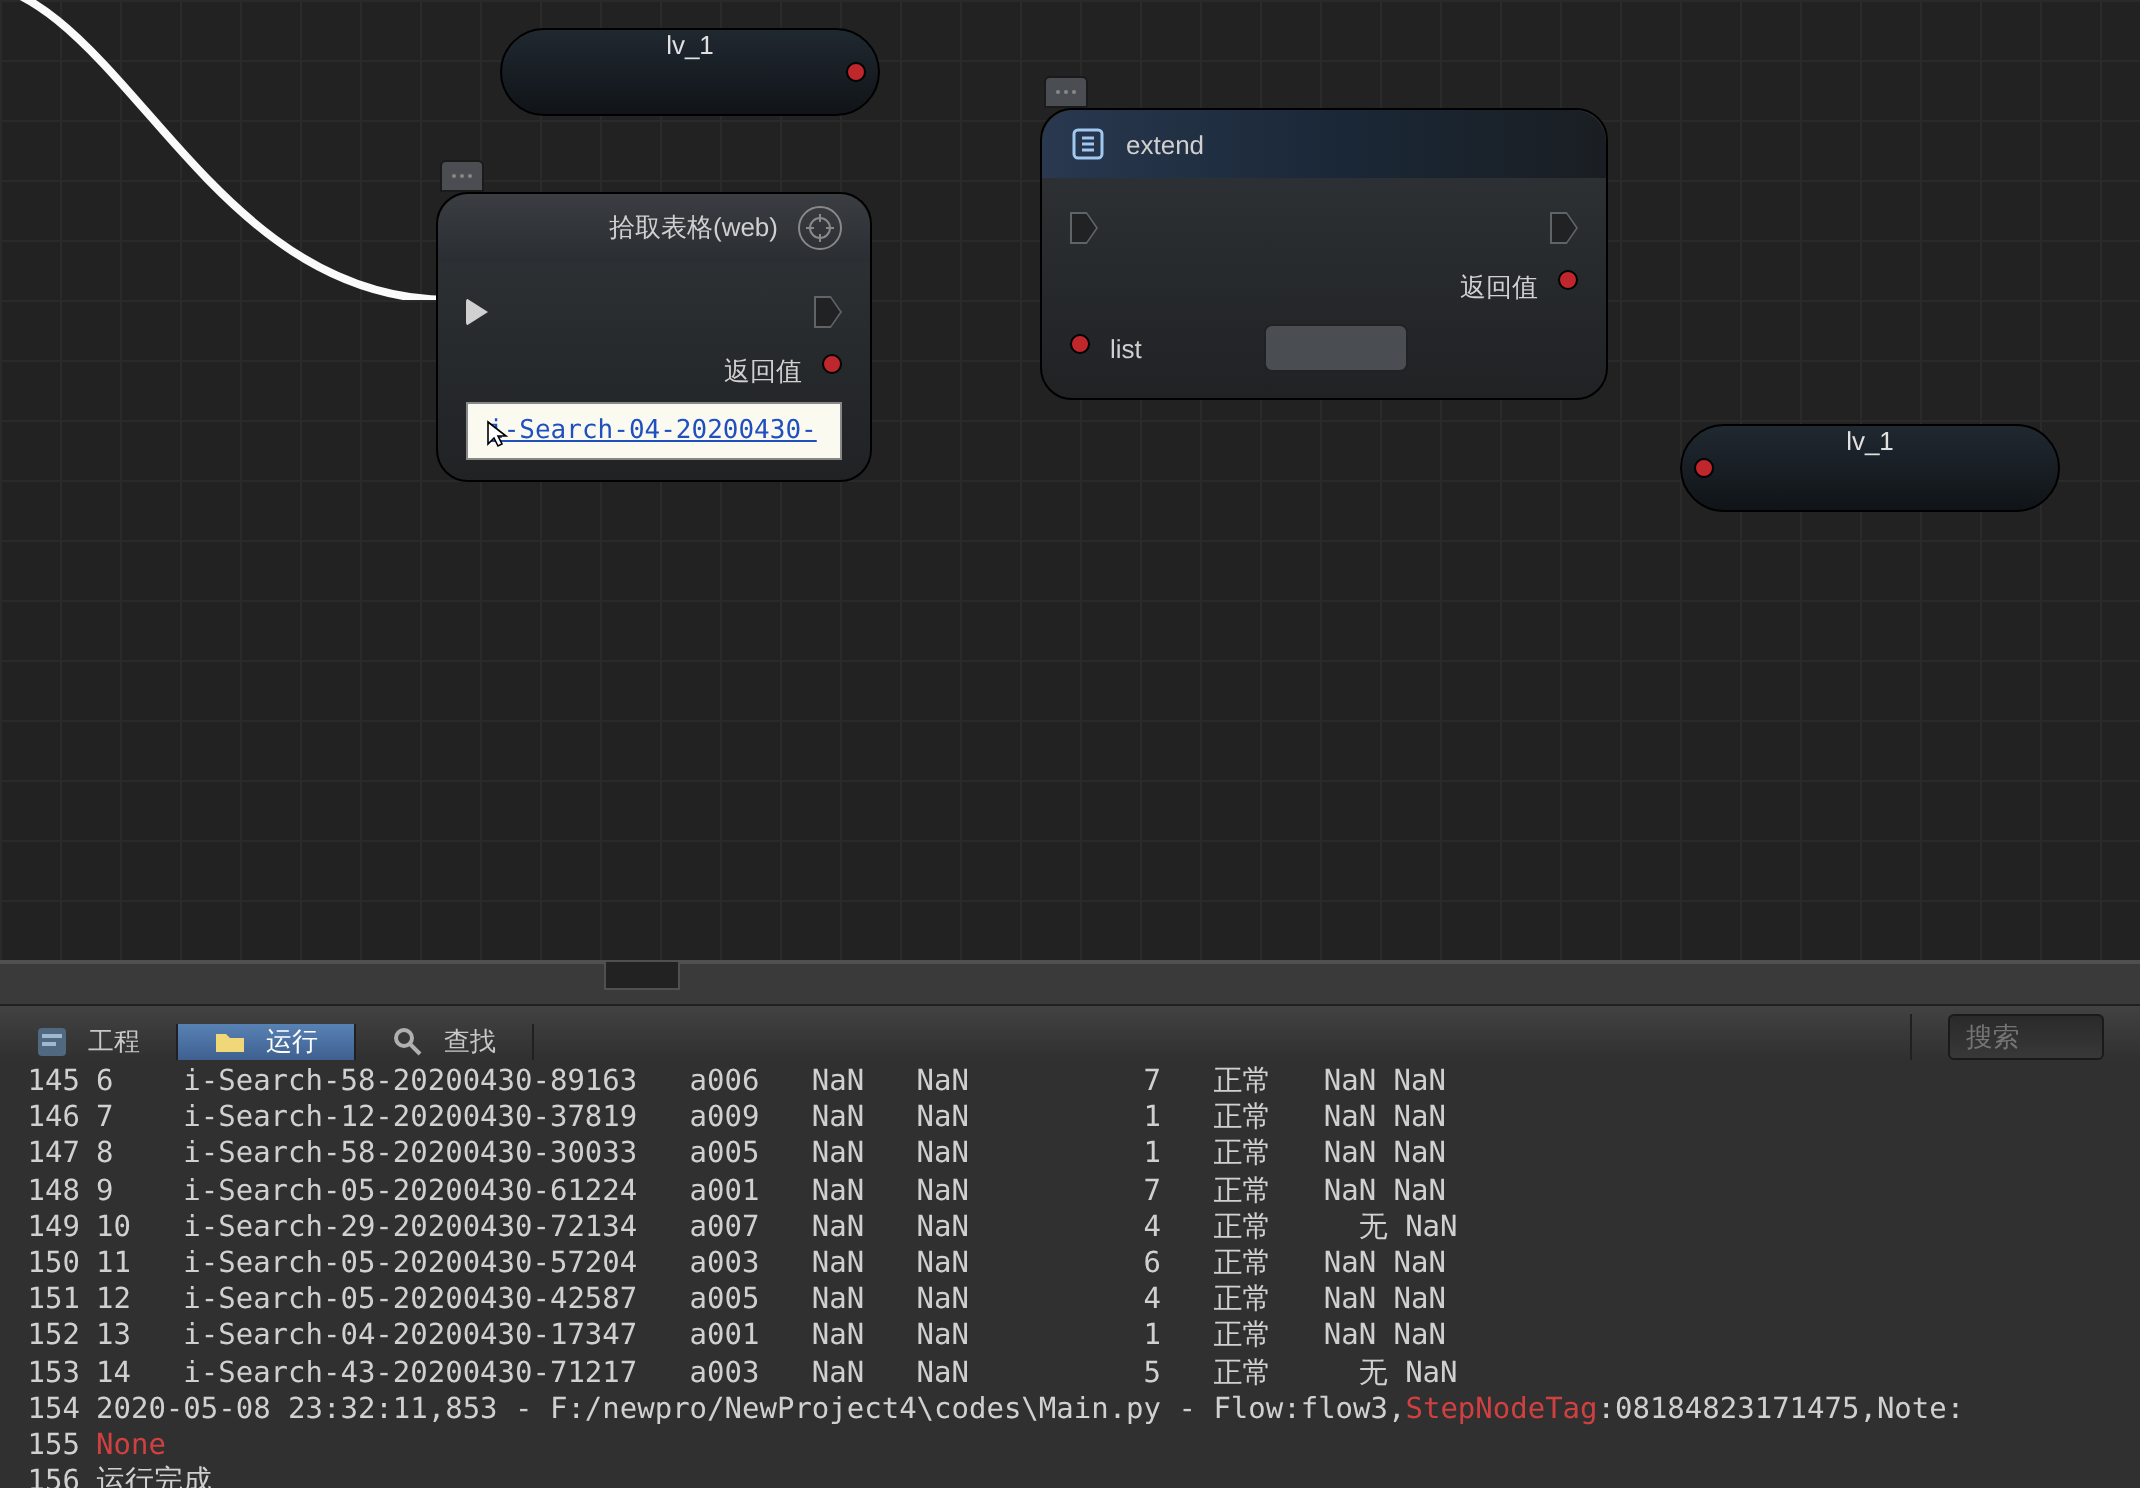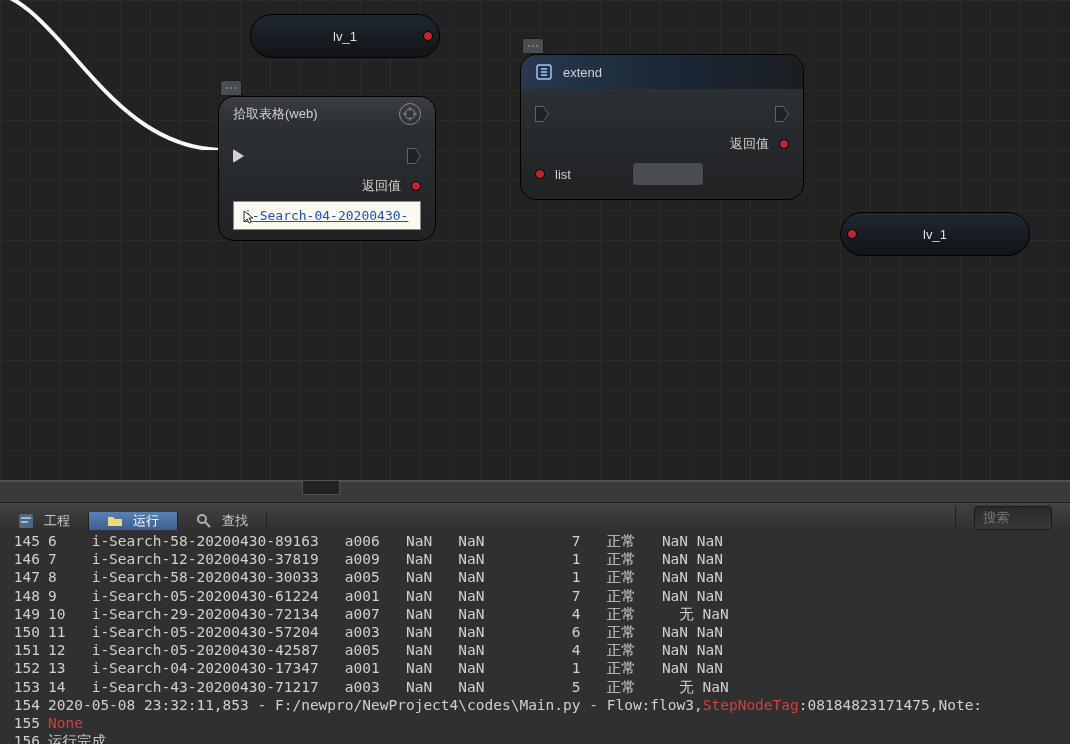--- a/index.html
+++ b/index.html
@@ -4,52 +4,52 @@
 <style>
 * { margin:0; padding:0; box-sizing:border-box; }
 body { width:1070px; height:744px; background:#1a1a1a; font-family:"Microsoft YaHei",sans-serif; font-size:13px; color:#c0c0c0; overflow:hidden; position:relative; }
 
 .canvas { position:relative; width:1070px; height:480px; background:#222; background-image:linear-gradient(#2a2a2a 1px,transparent 1px),linear-gradient(90deg,#2a2a2a 1px,transparent 1px); background-size:30px 30px; overflow:hidden; }
 
 .wires { position:absolute; inset:0; pointer-events:none; }
 
 .node { position:absolute; border-radius:16px; overflow:hidden; }
 
-.pill { border-radius:999px; background:linear-gradient(180deg,#202830,#101418); border:1px solid #000; height:44px; display:flex; align-items:center; padding:0 22px; color:#e0e0e0; }
+.pill { border-radius:999px; background:linear-gradient(180deg,#202830,#101418); border:1px solid #000; height:44px; display:flex; align-items:flex-start; padding:0 22px; color:#e0e0e0; }
 .pill-port-l, .pill-port-r { position:absolute; top:50%; transform:translateY(-50%); width:10px; height:10px; border-radius:50%; background:#c0272d; border:1px solid #000; }
 .pill-port-l { left:-5px; } .pill-port-r { right:-5px; }
 
 .box { background:linear-gradient(180deg,#303438,#202224); border:1px solid #000; border-radius:16px; color:#d0d0d0; }
 .box-header { background:linear-gradient(90deg,#2a3850,#1a2838,#1a1e22); height:34px; display:flex; align-items:center; padding:0 14px; gap:10px; border-radius:16px 16px 0 0; }
 .box-header-dark { background:linear-gradient(180deg,#3a3e42,#2a2e32); }
 .hdr-icon { width:18px; height:18px; fill:none; stroke:#a0c8f0; stroke-width:1.5; }
 .box-body { padding:10px 14px; }
 .box-row { display:flex; align-items:center; justify-content:space-between; height:30px; }
-.box-row-in { display:flex; align-items:center; gap:10px; }
+.box-row-in { display:flex; align-items:flex-start; gap:10px; }
 .port { width:10px; height:10px; border-radius:50%; background:#c0272d; border:1px solid #000; display:inline-block; }
 .port-exec { width:0; height:0; border-top:7px solid transparent; border-bottom:7px solid transparent; border-left:11px solid #d0d0d0; display:inline-block; border-radius:2px; }
 .port-exec-outline { width:14px; height:16px; display:inline-block; clip-path:polygon(0 0,0 100%,60% 100%,100% 50%,60% 0); background:#606468; }
 .port-exec-outline::after { content:''; display:block; width:12px; height:14px; margin:1px; clip-path:polygon(0 0,0 100%,60% 100%,100% 50%,60% 0); background:#202224; }
 .input-fld { width:72px; height:24px; background:#4a4e52; border:1px solid #202224; border-radius:4px; }
 .circle-btn { width:22px; height:22px; border-radius:50%; border:1px solid #888; display:flex; align-items:center; justify-content:center; color:#888; font-size:16px; }
 
 .drag-tab { position:absolute; width:22px; height:16px; background:#4a4e52; border:1px solid #1a1a1a; border-radius:3px 3px 0 0; display:flex; align-items:center; justify-content:center; gap:2px; }
 .drag-tab span { width:2px; height:2px; background:#888; border-radius:50%; }
 
 .thumbnail { background:#fafaf0; border:1px solid #888; padding:6px 10px; font-family:monospace; font-size:13px; color:#444; position:relative; }
 .thumb-link { color:#2050c0; text-decoration:underline; }
 .cursor { position:absolute; left:8px; bottom:4px; width:16px; height:16px; }
 
 .btm { position:absolute; bottom:0; left:0; right:0; height:264px; background:#303030; border-top:1px solid #505050; }
 .btm-top { height:22px; background:#3a3a3a; border-top:1px solid #505050; border-bottom:1px solid #202020; position:relative; }
 .btm-top-notch { position:absolute; left:302px; top:-1px; width:38px; height:14px; background:#222; border:1px solid #505050; border-top:none; }
 .tabbar { height:27px; background:linear-gradient(#424242,#303030); display:flex; align-items:flex-end; }
 .tab { display:flex; align-items:center; gap:10px; padding:0 18px; border-right:1px solid #202020; color:#c8c8c8; cursor:pointer; }
 .tab.active { background:linear-gradient(#5882b4,#3e6090); color:#fff; }
-.tab-search { margin-left:auto; border-left:1px solid #202020; border-right:none;font-family:Liberation Serif, serif; }
+.tab-search { margin-left:auto; border-left:1px solid #202020; border-right:none; }
 .tab-search input { background:linear-gradient(#2a2a2a,#383838); border:1px solid #1a1a1a; border-radius:3px; padding:3px 8px; color:#888; width:78px; font-family:inherit; }
 
 .console { font-family:"SimSun","NSimSun",monospace; font-size:14.5px; line-height:18.2px; padding:2px 2px 0 8px; color:#d0d0d0; white-space:pre; overflow:hidden; }
 .ln-num { color:#d0d0d0; display:inline-block; width:32px; text-align:right; margin-right:8px; }
 .red { color:#d04040;margin-top:16px; }
 </style>
 </head>
 <body>
 
 <div class="canvas">
@@ -65,21 +65,21 @@
     <span class="pill-port-r" style="right:6px"></span>
   </div>
 
   <div class="drag-tab" style="left:220px; top:80px;">
       <span></span>
       <span></span>
       <span></span>
     </div>
   <div class="node box" style="left:218px; top:96px; width:218px;">
     <div class="box-header box-header-dark">
-      <span style="flex:1;text-align:left">拾取表格(web)</span>
+      <span style="flex:1;text-align:right">拾取表格(web)</span>
       <span class="circle-btn">
         <svg width="14" height="14" viewBox="0 0 14 14">
             <circle cx="7" cy="7" r="5" stroke="#888" fill="none"></circle>
             <path d="M7 0v4M7 10v4M0 7h4M10 7h4" stroke="#888"></path>
           </svg>
       </span>
     </div>
     <div class="box-body">
       <div class="box-row">
         <span class="port-exec"></span>

